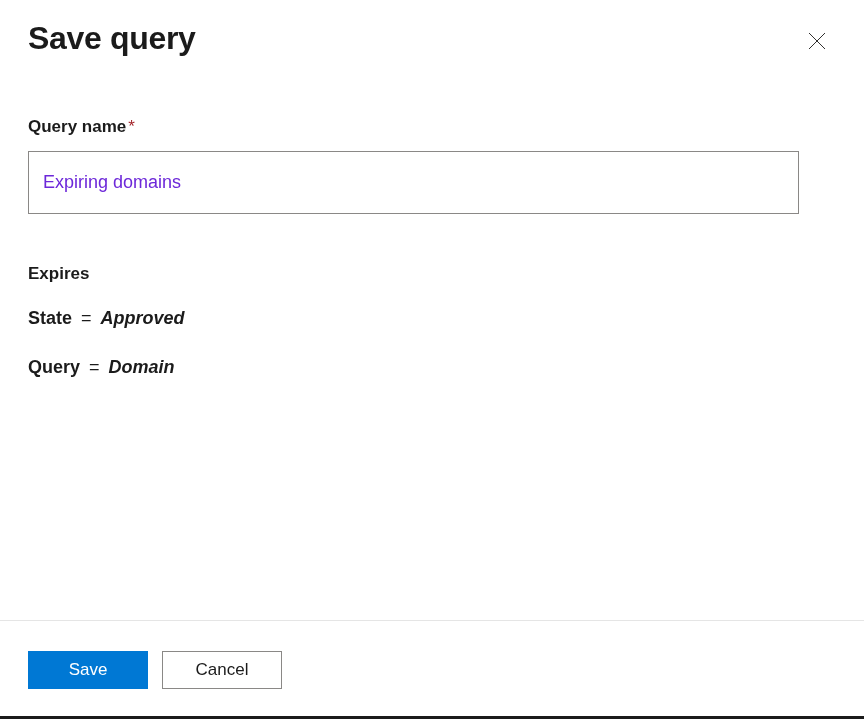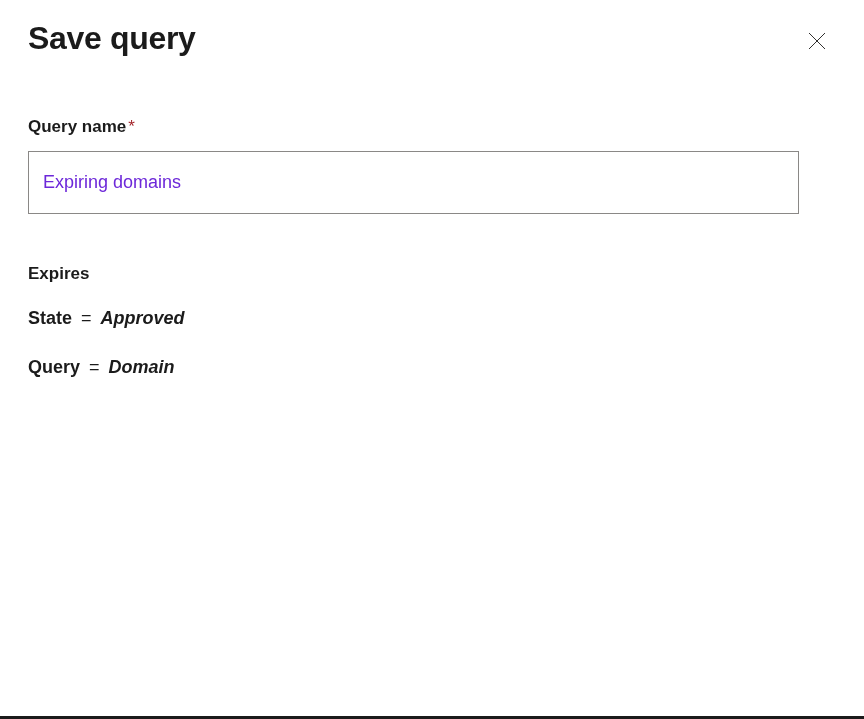--- a/index.html
+++ b/index.html
@@ -162,15 +162,19 @@
   <div class="filter-section">
     <div class="filter-heading">Expires</div>
     <div class="filter-row">
       <span class="filter-field">State</span><span class="filter-eq"> = </span><span class="filter-value">Approved</span>
     </div>
     <div class="filter-row">
       <span class="filter-field">Query</span><span class="filter-eq"> = </span><span class="filter-value">Domain</span>
     </div>
   </div>
 
+  <div class="footer">
+    <button class="btn btn-primary">Save</button>
+    <button class="btn btn-secondary">Cancel</button>
+  </div>
 </div>
 
 <div class="bottom-edge"></div>
 
 </body></html>

